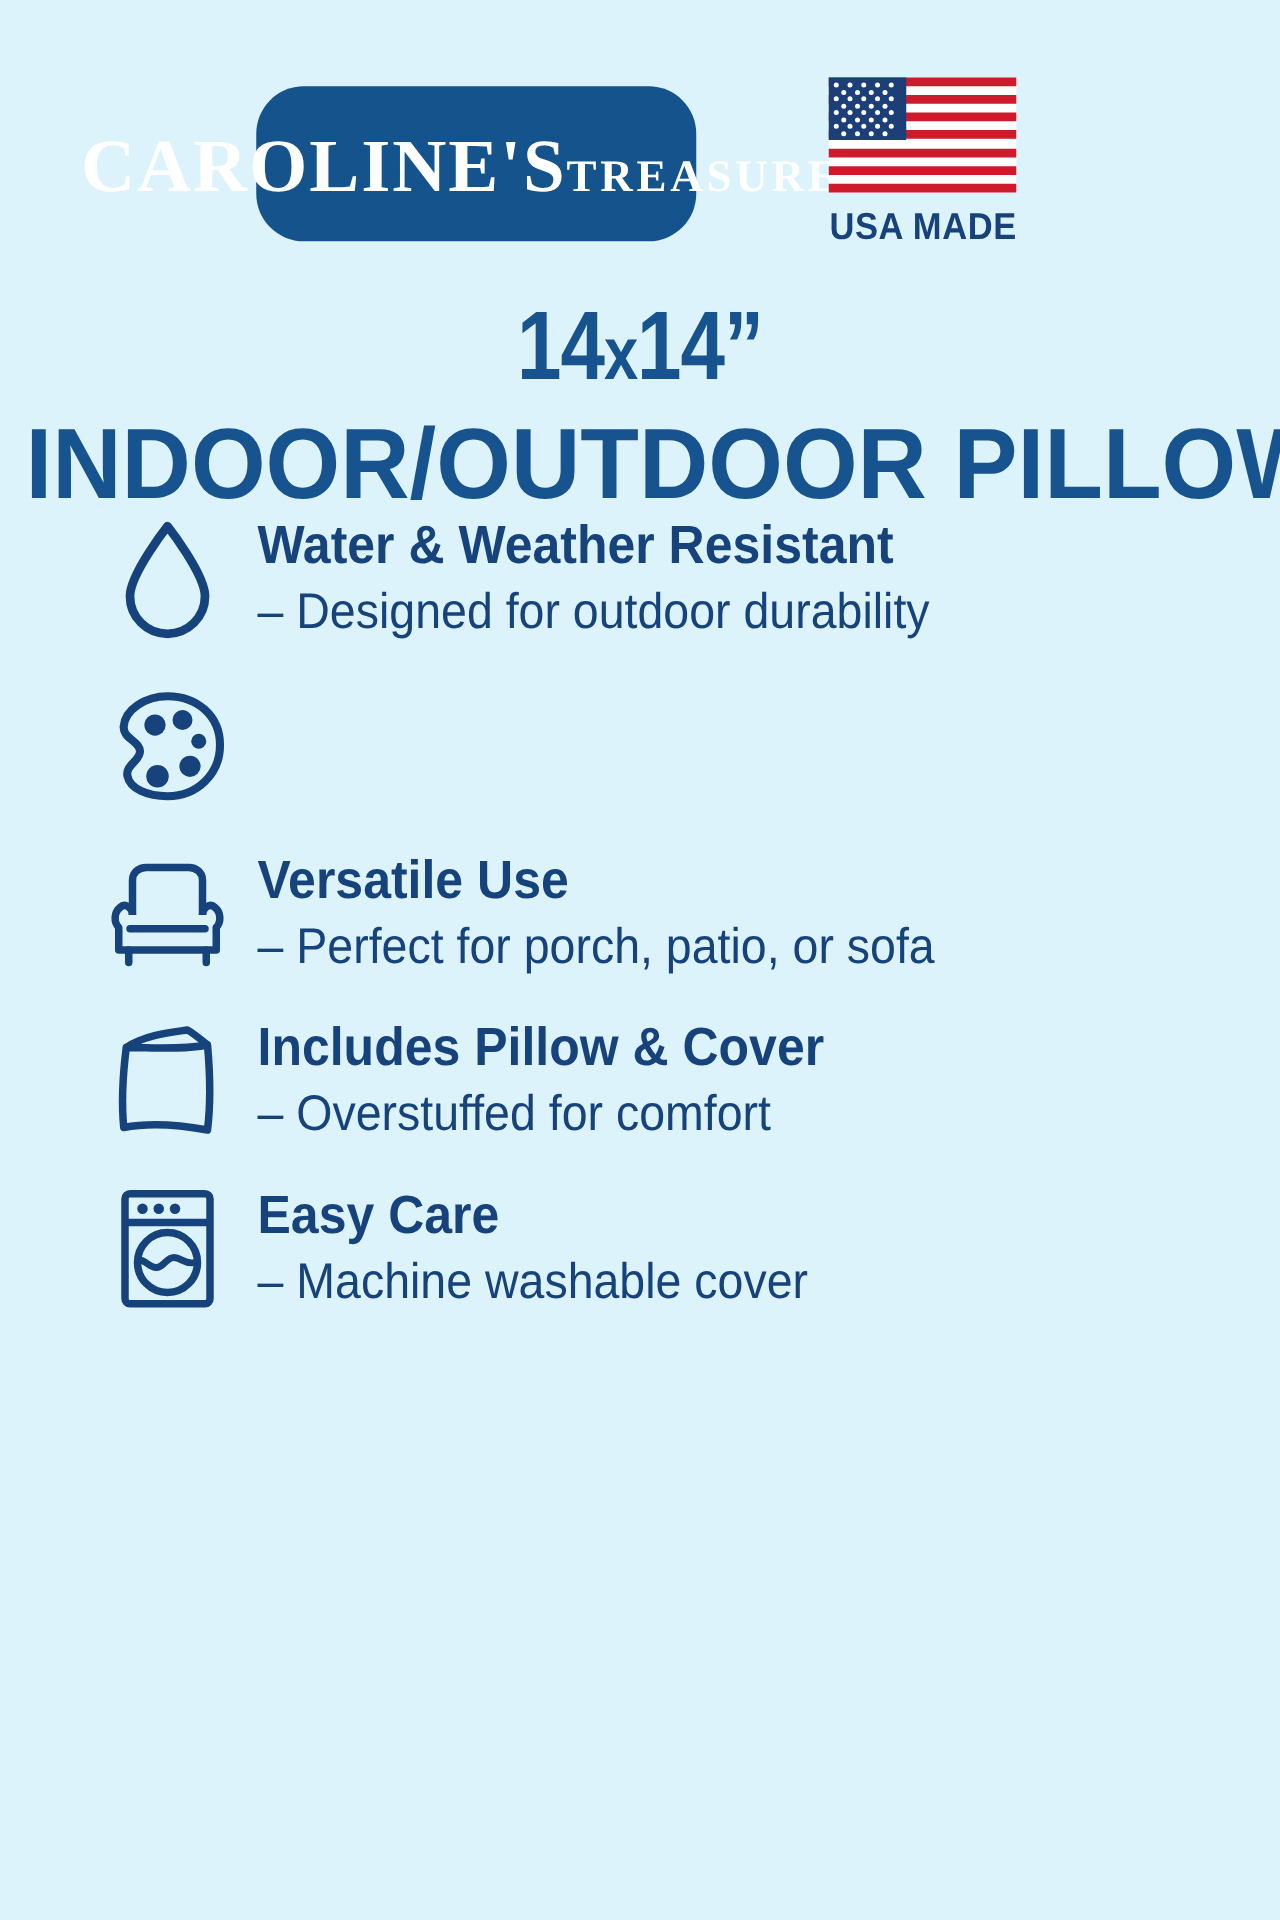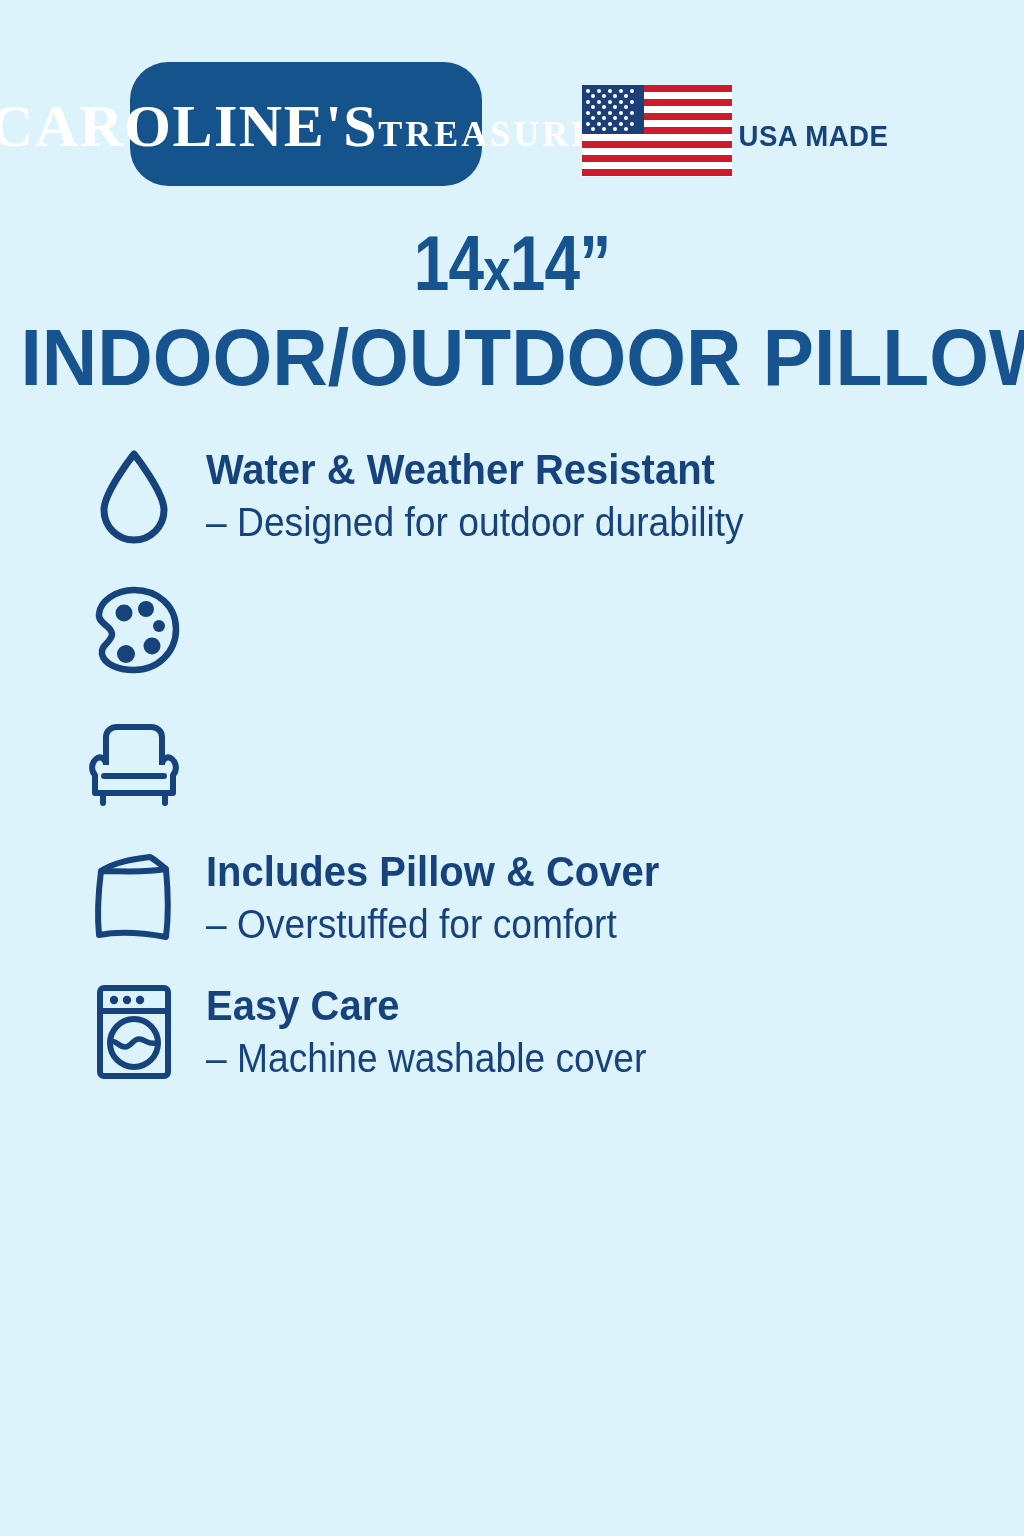--- a/index.html
+++ b/index.html
@@ -51,23 +51,23 @@
     color: #ffffff;
     font-size: 36px;
     letter-spacing: 3px;
     line-height: 1;
     margin-top: 16px;
     white-space: nowrap;
   }
 
   .usa-block {
     display: flex;
-    flex-direction: row;
+    flex-direction: column;
     align-items: center;
-    margin-top: 13px;
+    margin-top: 0;
   }
   .flag {
     width: 150px;
     height: 92px;
     position: relative;
     background: #ffffff;
   }
   .flag .stripe {
     position: absolute;
     left: 0;
@@ -119,21 +119,20 @@
     font-weight: bold;
     line-height: 1;
     margin-top: 16px;
     letter-spacing: 0px;
     transform: scaleX(0.96);
     white-space: nowrap;
   }
 
   
   .features {
-    margin-top: 46px;
     padding-left: 86px;
     display: flex;
     flex-direction: column;
     gap: 30px;
   }
   .feature-row {
     display: flex;
     align-items: flex-start;
     gap: 24px;
   }
@@ -263,20 +262,24 @@
   <div class="feature-row">
     <div class="feature-icon">
       <svg width="96" height="86" viewBox="0 0 96 86">
         <path d="M20 44 L 20 16 C 20 10, 25 6, 31 6 L 65 6 C 71 6, 76 10, 76 16 L 76 44" fill="none" stroke="#17437c" stroke-width="6" stroke-linejoin="round"></path>
         <path d="M20 44 C 20 38, 14 34, 10 38 C 5 42, 5 50, 9 54 L 9 72 L 87 72 L 87 54
                  C 91 50, 91 42, 86 38 C 82 34, 76 38, 76 44" fill="none" stroke="#17437c" stroke-width="6" stroke-linejoin="round"></path>
         <path d="M18 55 L 78 55" fill="none" stroke="#17437c" stroke-width="6" stroke-linecap="round"></path>
         <path d="M17 72 L 17 82 M 79 72 L 79 82" fill="none" stroke="#17437c" stroke-width="6" stroke-linecap="round"></path>
       </svg>
     </div>
+    <div class="feature-text">
+      <div class="feature-title">Versatile Use</div>
+      <div class="feature-sub">– Perfect for porch, patio, or sofa</div>
+    </div>
   </div>
 
   <div class="feature-row">
     <div class="feature-icon">
       <svg width="92" height="94" viewBox="0 0 92 94">
         <path d="M13 20 C 10 44, 9 64, 11 84 C 32 80, 56 82, 78 86 C 81 62, 80 40, 78 18
                  C 56 22, 34 20, 13 20 Z" fill="none" stroke="#17437c" stroke-width="6" stroke-linejoin="round"></path>
         <path d="M13 20 C 28 10, 48 8, 62 6 C 66 8, 72 13, 78 18" fill="none" stroke="#17437c" stroke-width="6" stroke-linejoin="round"></path>
       </svg>
     </div>

